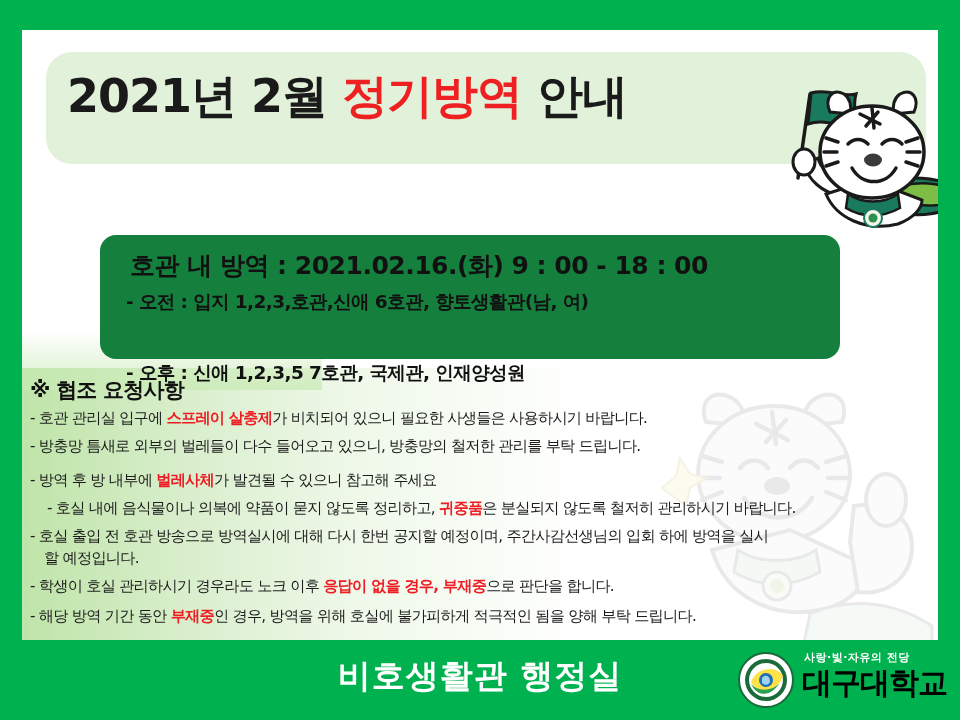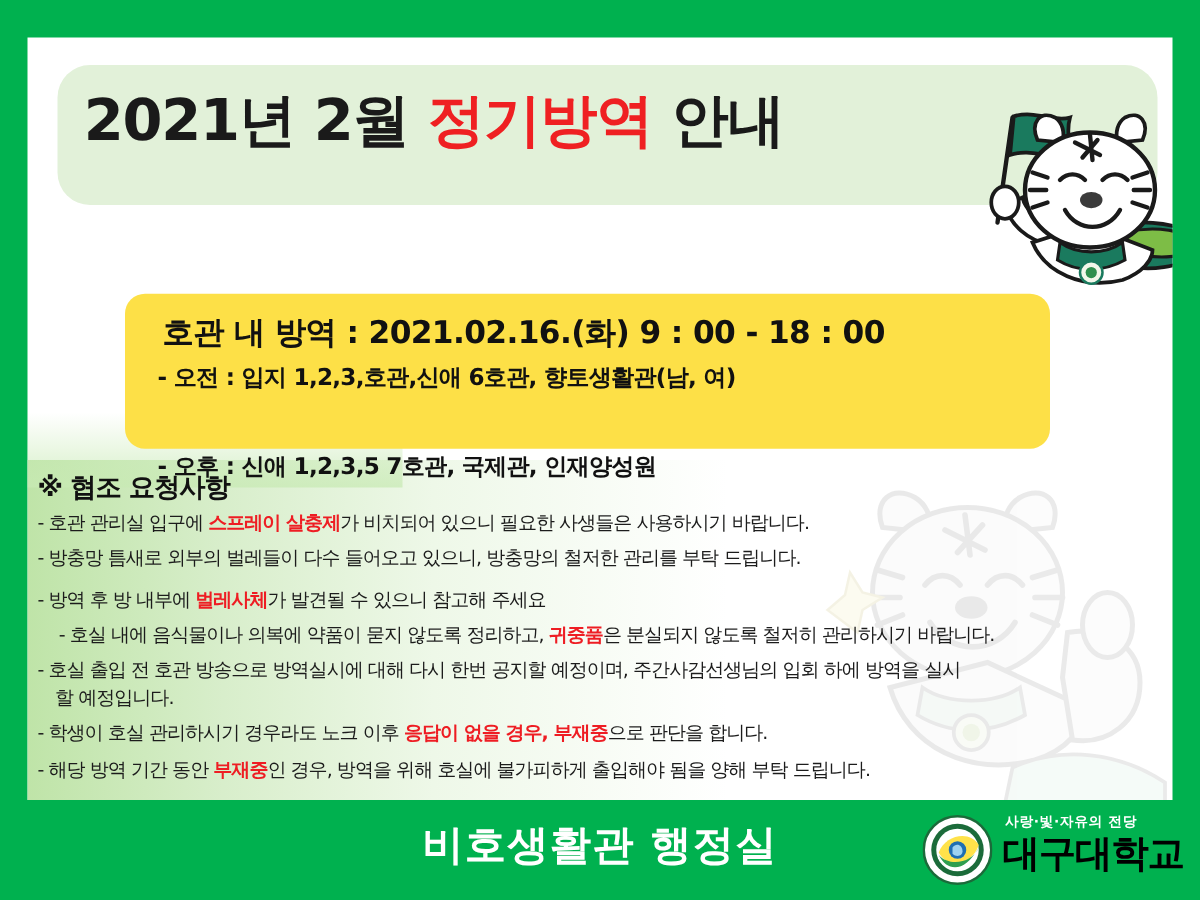--- a/index.html
+++ b/index.html
@@ -68,21 +68,21 @@
     line-height: 25px;
     color: #141414;
     letter-spacing: -0.4px;
   }
 
   
   .sched-box {
     position: absolute;
     left: 78px; top: 205px;
     width: 740px; height: 124px;
-    background: #fde047;
+    background: #15803d;
     border-radius: 16px;
   }
   .sched-title {
     position: absolute;
     left: 30px; top: 14px;
     font-size: 25px;
     font-weight: 700;
     color: #111;
     letter-spacing: -0.5px;
     white-space: nowrap;
@@ -265,21 +265,21 @@
     <div class="notes-head">※ 협조 요청사항</div>
 
     <div class="notes">
       <div class="note n1"><span>- 호관 관리실 입구에 </span><span class="red">스프레이 살충제</span><span>가 비치되어 있으니 필요한 사생들은 사용하시기 바랍니다.</span></div>
       <div class="note n2"><span>- 방충망 틈새로 외부의 벌레들이 다수 들어오고 있으니, 방충망의 철저한 관리를 부탁 드립니다.</span><span class="red"></span><span></span></div>
       <div class="note n3"><span>- 방역 후 방 내부에 </span><span class="red">벌레사체</span><span>가 발견될 수 있으니 참고해 주세요</span></div>
       <div class="note n4"><span>- 호실 내에 음식물이나 의복에 약품이 묻지 않도록 정리하고, </span><span class="red">귀중품</span><span>은 분실되지 않도록 철저히 관리하시기 바랍니다.</span></div>
       <div class="note n5"><span>- 호실 출입 전 호관 방송으로 방역실시에 대해 다시 한번 공지할 예정이며, 주간사감선생님의 입회 하에 방역을 실시</span><span class="red"></span><span></span></div>
       <div class="note n5b"><span>할 예정입니다.</span><span class="red"></span><span></span></div>
       <div class="note n6"><span>- 학생이 호실 관리하시기 경우라도 노크 이후 </span><span class="red">응답이 없을 경우, 부재중</span><span>으로 판단을 합니다.</span></div>
-      <div class="note n7"><span>- 해당 방역 기간 동안 </span><span class="red">부재중</span><span>인 경우, 방역을 위해 호실에 불가피하게 출입해야 됨을 양해 부탁 드립니다.</span></div>
+      <div class="note n7"><span>- 해당 방역 기간 동안 </span><span class="red">부재중</span><span>인 경우, 방역을 위해 호실에 불가피하게 적극적인 됨을 양해 부탁 드립니다.</span></div>
     </div>
 
   </div>
 
   <div class="footer">
     <div class="footer-title">비호생활관 행정실</div>
 
     <div class="logo">
       <svg class="logo-emblem" viewBox="0 0 56 56">
         <circle cx="28" cy="28" r="27" fill="#ffffff"></circle>

